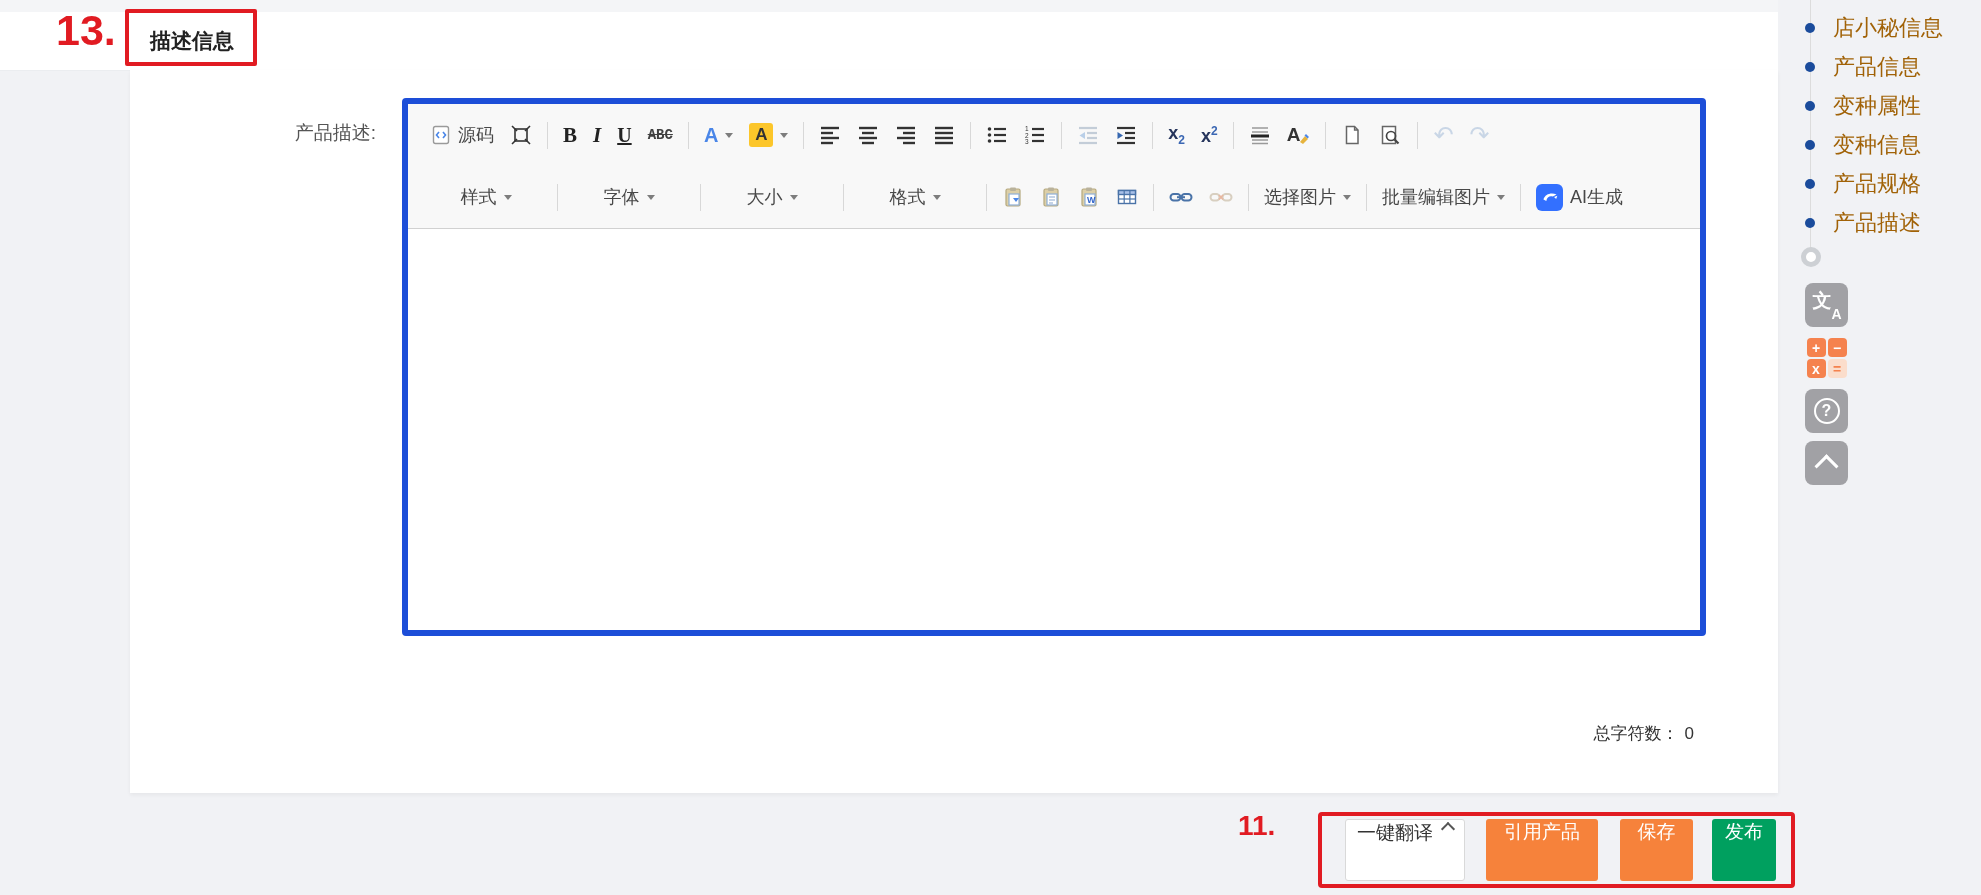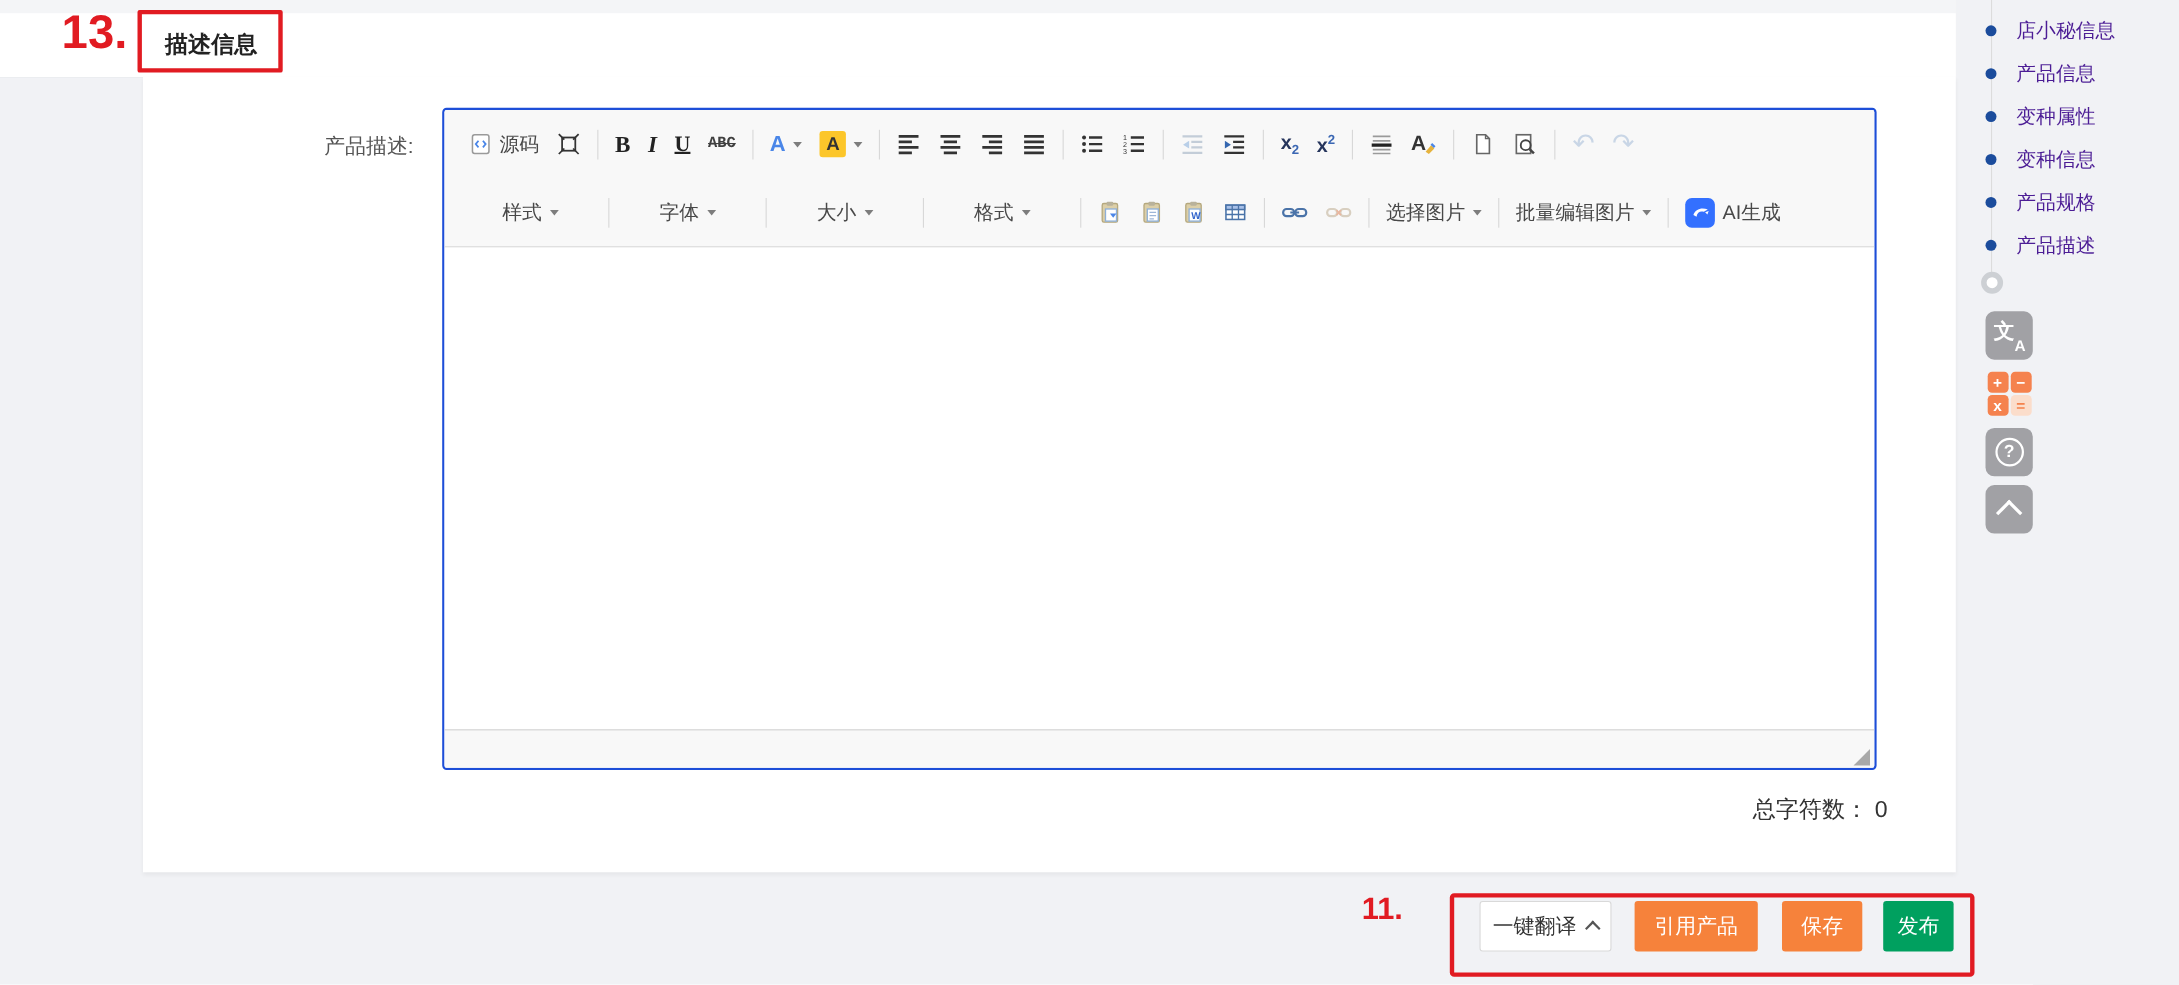--- a/index.html
+++ b/index.html
@@ -12,57 +12,57 @@
   .header-band{left:0;top:12px;width:1778px;height:58px;background:#fff;border-bottom:1px solid #ebedf0}
   .section-title{left:150px;top:12px;height:58px;line-height:58px;font-size:21px;font-weight:bold;color:#222}
   .ann-box-10{left:125px;top:9px;width:132px;height:57px;border:4px solid #e11b22;border-radius:2px;box-sizing:border-box}
   .ann-10{left:56px;top:6px;font-size:43px;font-weight:bold;color:#e11b22}
 
   
   .card{left:130px;top:70px;width:1648px;height:723px;background:#fff;box-shadow:0 2px 4px rgba(0,0,0,.05)}
   .desc-label{left:266px;top:120px;width:110px;text-align:right;font-size:19px;color:#555}
 
   
-  .editor{left:402px;top:98px;width:1304px;height:602px;border:2px solid #1d4ed8;border-radius:4px;background:#fff;overflow:hidden;box-sizing:border-box}
+  .editor{left:402px;top:98px;width:1304px;height:538px;border:6px solid #1d4ed8;border-radius:4px;background:#fff;overflow:hidden;box-sizing:border-box}
   .toolbar{height:125px;background:#f8f8f8;border-bottom:1px solid #d1d1d1;padding:0 6px;box-sizing:border-box}
   .trow{display:flex;align-items:center;height:62px;padding-left:8px}
   .ti{display:flex;align-items:center;height:40px;padding:0 8px;cursor:pointer;flex:none}
   .tsep{width:1px;height:27px;background:#d8d8d8;margin:0 7px;flex:none}
   .tlabel{font-size:18px;color:#484848;white-space:nowrap}
   .caret{width:0;height:0;border-left:4px solid transparent;border-right:4px solid transparent;border-top:5px solid #7d7d7d;margin-left:7px;flex:none}
   .dd{width:112px;justify-content:center}
   .b-bold{font-family:"Liberation Serif","DejaVu Serif",serif;font-weight:bold;font-size:21px;color:#222}
   .b-italic{font-family:"Liberation Serif","DejaVu Serif",serif;font-style:italic;font-weight:bold;font-size:21px;color:#222}
   .b-under{font-family:"Liberation Serif","DejaVu Serif",serif;font-weight:bold;font-size:20px;color:#222;text-decoration:underline}
   .b-strike{font-family:Liberation Mono, monospace;font-weight:bold;font-size:14px;color:#404040;text-decoration:line-through}
   .a-color{font-size:20px;font-weight:bold;color:#4a86e8}
   .a-bg{display:inline-block;width:24px;height:24px;line-height:24px;text-align:center;background:#fcc62a;border-radius:3px;font-size:17px;font-weight:bold;color:#333}
   .supsub{font-size:18px;font-weight:bold;color:#26355c}
   .supsub small{font-size:12px;color:#3b67b3;font-weight:bold}
   .undoredo{font-size:24px;color:#c9d6e6;line-height:22px}
   .econtent{height:438px;background:#fff}
   .ebar{height:36px;background:#f8f8f8;border-top:1px solid #d1d1d1;position:relative}
   .resize{position:absolute;right:4px;bottom:4px;width:0;height:0;border-left:15px solid transparent;border-bottom:15px solid #a9a9a9}
-  .charcount{right:265px;top:722px;font-size:21px;color:#333}
+  .charcount{right:287px;top:722px;font-size:17px;color:#333}
   .charcount b{font-weight:normal;margin-left:6px}
 
   
   .ann-box-11{left:1318px;top:812px;width:477px;height:76px;border:4px solid #e11b22;border-radius:4px;box-sizing:border-box}
   .ann-11{left:1238px;top:810px;font-size:28px;font-weight:bold;color:#e11b22}
-  .fbtn{top:819px;height:46px;border-radius:3px;font-size:19px;display:flex;align-items:center;justify-content:center;box-sizing:border-box;cursor:pointer}
+  .fbtn{top:819px;height:62px;border-radius:3px;font-size:19px;display:flex;justify-content:center;box-sizing:border-box;cursor:pointer}
   .fbtn.default{left:1345px;width:120px;background:#fff;border:1px solid #d9d9d9;color:#333}
   .fbtn.orange1{left:1486px;width:112px;background:#f6823b;color:#fff}
   .fbtn.orange2{left:1620px;width:73px;background:#f6823b;color:#fff}
   .fbtn.green{left:1712px;width:64px;background:#00a05f;color:#fff}
   .chev-up{width:8px;height:8px;border-left:2px solid #555;border-top:2px solid #555;transform:rotate(45deg);margin-left:10px;margin-top:4px}
 
   
   .nav-line{left:1810px;top:0;width:1px;height:250px;background:#dcdcdc}
   .nav-dot{width:10px;height:10px;border-radius:50%;background:#1b4c9c;left:1805px}
-  .nav-label{left:1833px;font-size:18px;color:#4c1d95;line-height:24px;white-space:nowrap;cursor:pointer}
+  .nav-label{left:1833px;font-size:22px;color:#a16207;line-height:24px;white-space:nowrap;cursor:pointer}
   .nav-ring{left:1801px;top:247px;width:20px;height:20px;border:5px solid #cdd0d4;border-radius:50%;background:#fff;box-sizing:border-box}
   .side-btn{left:1805px;width:43px;height:44px;border-radius:8px;background:#a1a1a5;display:flex;align-items:center;justify-content:center;cursor:pointer}
   .tr-glyph{position:relative;width:30px;height:30px;color:#fff}
   .tr-wen{position:absolute;left:1px;top:-2px;font-size:19px;font-weight:bold}
   .tr-a{position:absolute;right:0;bottom:-2px;font-size:14px;font-weight:bold}
   .calc-btn{background:transparent}
   .calc-grid{display:grid;grid-template-columns:19px 19px;grid-template-rows:19px 19px;gap:2px}
   .calc-cell{border-radius:4px;background:#f5824e;color:#fff;font-size:14px;font-weight:bold;display:flex;align-items:center;justify-content:center}
   .calc-cell.eq{background:#fbddcb;color:#f5824e}
   .help-circle{width:26px;height:26px;border:2.5px solid #fff;border-radius:50%;color:#fff;font-size:16px;font-weight:bold;display:flex;align-items:center;justify-content:center;box-sizing:border-box}

